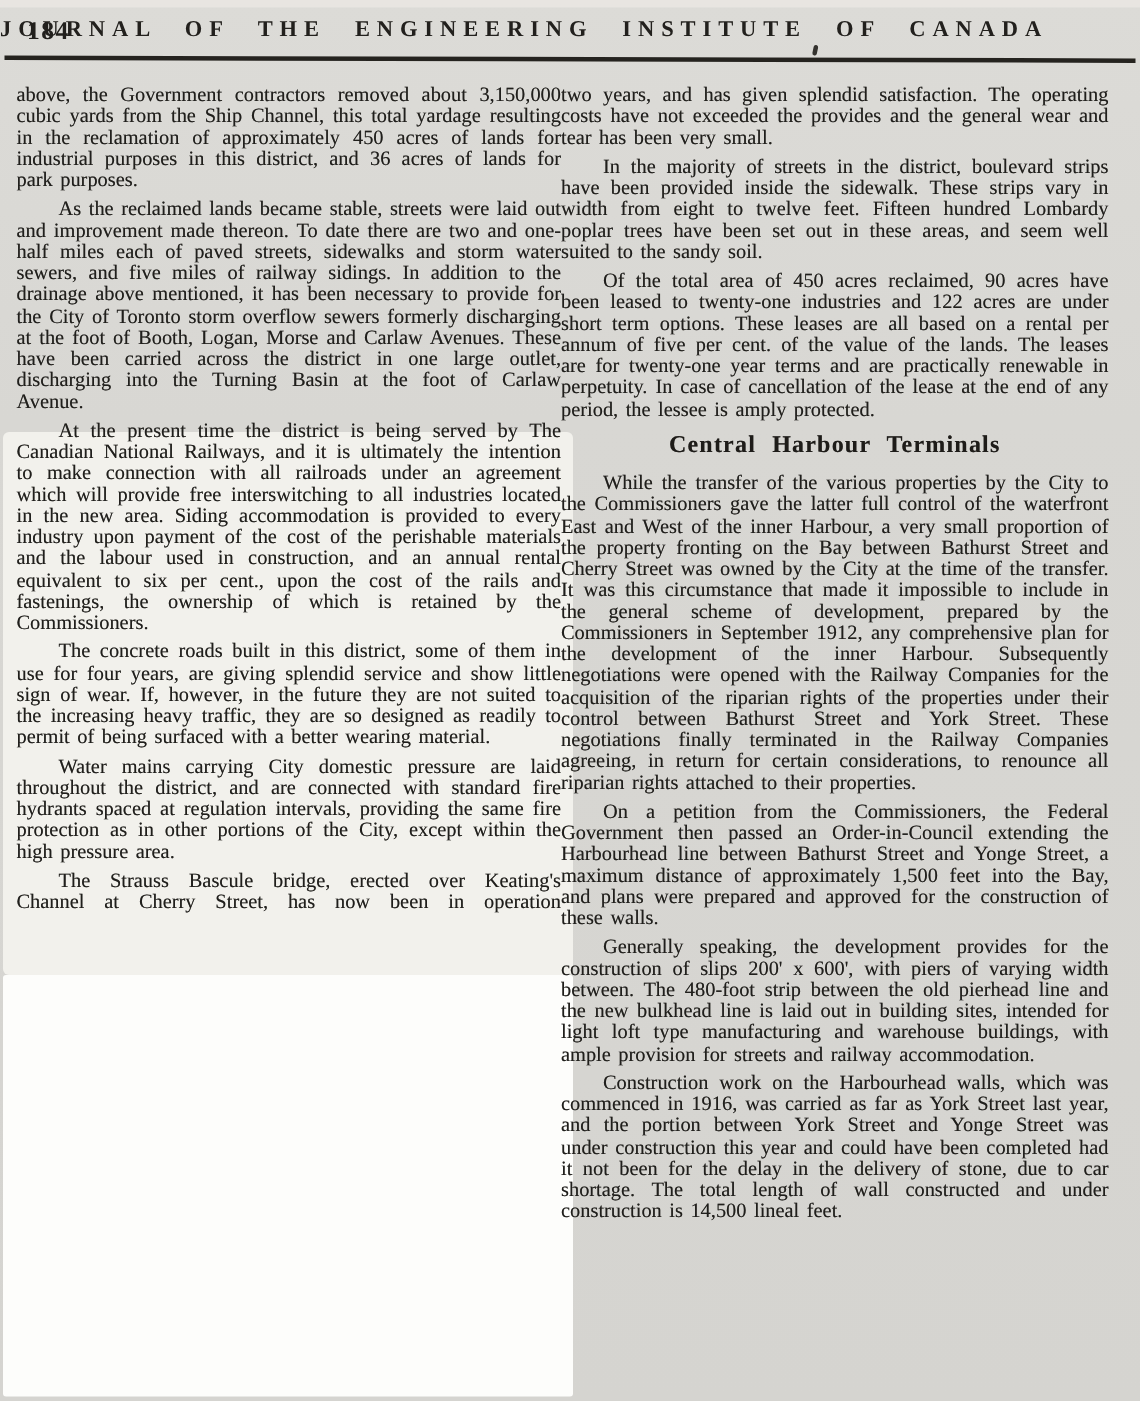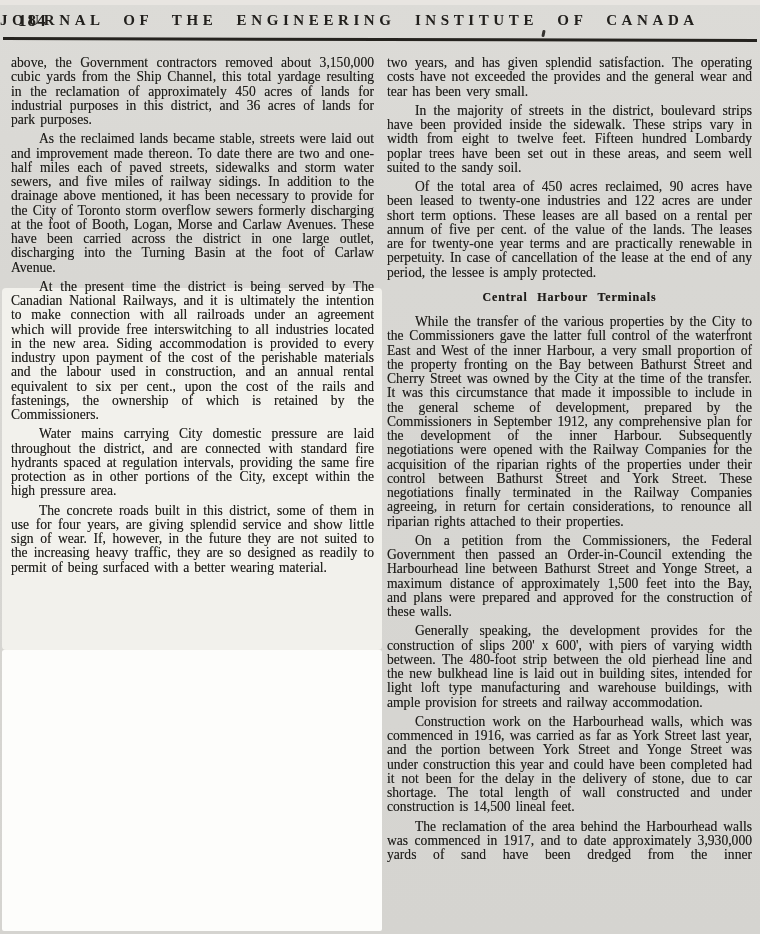--- a/index.html
+++ b/index.html
@@ -41,34 +41,34 @@
     background: #25231f; transform: rotate(0.14deg); z-index: 2;
   }
   .ink-speck {
     position: absolute; left: 542px; top: 30px; width: 3px; height: 7px;
     background: #35332f; border-radius: 2px; transform: rotate(12deg); z-index: 2;
   }
 
   
   .columns {
     position: absolute; top: 56px; left: 11px; width: 741px;
-    display: flex; gap: 13px; z-index: 2;
+    display: flex; z-index: 2;
   }
   .col {
     font-size: 13.6px; line-height: 14.25px; text-align: justify;
     color: #201f1c; word-spacing: 1.6px;
     text-shadow: 0 0 0.4px rgba(32,31,28,0.55);
   }
   .col-left  { width: 363px; }
   .col-right { width: 365px; }
   .col p { margin: 0 0 5px 0; text-indent: 28px; }
   .col p.no-indent { text-indent: 0; }
   .col p.runover { text-align-last: justify; }
   .section-heading {
-    text-align: center; font-weight: bold; font-size: 12px;
+    text-align: center; font-weight: bold; font-size: 16px;
     letter-spacing: 0.8px; word-spacing: 6px; color: #1e1c19;
     margin: 10px 0 11px 0;
   }
 </style>
 </head>
 <body>
 
 <div class="page">
 
   <div class="top-light"></div>
@@ -81,30 +81,30 @@
   </div>
   <div class="header-rule"></div>
   <div class="ink-speck"></div>
 
   <div class="columns">
 
     <div class="col col-left">
       <p class="no-indent">above, the Government contractors removed about 3,150,000 cubic yards from the Ship Channel, this total yardage resulting in the reclamation of approximately 450 acres of lands for industrial purposes in this district, and 36 acres of lands for park purposes.</p>
       <p>As the reclaimed lands became stable, streets were laid out and improvement made thereon. To date there are two and one-half miles each of paved streets, sidewalks and storm water sewers, and five miles of railway sidings. In addition to the drainage above mentioned, it has been necessary to provide for the City of Toronto storm overflow sewers formerly discharging at the foot of Booth, Logan, Morse and Carlaw Avenues. These have been carried across the district in one large outlet, discharging into the Turning Basin at the foot of Carlaw Avenue.</p>
       <p>At the present time the district is being served by The Canadian National Railways, and it is ultimately the intention to make connection with all railroads under an agreement which will provide free interswitching to all industries located in the new area. Siding accommodation is provided to every industry upon payment of the cost of the perishable materials and the labour used in construction, and an annual rental equivalent to six per cent., upon the cost of the rails and fastenings, the ownership of which is retained by the Commissioners.</p>
+      <p>The concrete roads built in this district, some of them in use for four years, are giving splendid service and show little sign of wear. If, however, in the future they are not suited to the increasing heavy traffic, they are so designed as readily to permit of being surfaced with a better wearing material.</p>
       <p>Water mains carrying City domestic pressure are laid throughout the district, and are connected with standard fire hydrants spaced at regulation intervals, providing the same fire protection as in other portions of the City, except within the high pressure area.</p>
-      <p>The concrete roads built in this district, some of them in use for four years, are giving splendid service and show little sign of wear. If, however, in the future they are not suited to the increasing heavy traffic, they are so designed as readily to permit of being surfaced with a better wearing material.</p>
+      <p class="runover">The Strauss Bascule bridge, erected over Keating's Channel at Cherry Street, has now been in operation</p>
     </div>
 
     <div class="col col-right">
       <p class="no-indent">two years, and has given splendid satisfaction. The operating costs have not exceeded the provides and the general wear and tear has been very small.</p>
       <p>In the majority of streets in the district, boulevard strips have been provided inside the sidewalk. These strips vary in width from eight to twelve feet. Fifteen hundred Lombardy poplar trees have been set out in these areas, and seem well suited to the sandy soil.</p>
       <p>Of the total area of 450 acres reclaimed, 90 acres have been leased to twenty-one industries and 122 acres are under short term options. These leases are all based on a rental per annum of five per cent. of the value of the lands. The leases are for twenty-one year terms and are practically renewable in perpetuity. In case of cancellation of the lease at the end of any period, the lessee is amply protected.</p>
       <h2 class="section-heading">Central Harbour Terminals</h2>
       <p>While the transfer of the various properties by the City to the Commissioners gave the latter full control of the waterfront East and West of the inner Harbour, a very small proportion of the property fronting on the Bay between Bathurst Street and Cherry Street was owned by the City at the time of the transfer. It was this circumstance that made it impossible to include in the general scheme of development, prepared by the Commissioners in September 1912, any comprehensive plan for the development of the inner Harbour. Subsequently negotiations were opened with the Railway Companies for the acquisition of the riparian rights of the properties under their control between Bathurst Street and York Street. These negotiations finally terminated in the Railway Companies agreeing, in return for certain considerations, to renounce all riparian rights attached to their properties.</p>
       <p>On a petition from the Commissioners, the Federal Government then passed an Order-in-Council extending the Harbourhead line between Bathurst Street and Yonge Street, a maximum distance of approximately 1,500 feet into the Bay, and plans were prepared and approved for the construction of these walls.</p>
       <p>Generally speaking, the development provides for the construction of slips 200' x 600', with piers of varying width between. The 480-foot strip between the old pierhead line and the new bulkhead line is laid out in building sites, intended for light loft type manufacturing and warehouse buildings, with ample provision for streets and railway accommodation.</p>
       <p>Construction work on the Harbourhead walls, which was commenced in 1916, was carried as far as York Street last year, and the portion between York Street and Yonge Street was under construction this year and could have been completed had it not been for the delay in the delivery of stone, due to car shortage. The total length of wall constructed and under construction is 14,500 lineal feet.</p>
-      <p class="runover">The reclamation of the area behind the Harbourhead walls was commenced in 1917, and to date approximately 3,930,000 yards of sand have been dredged from the inner</p>
     </div>
 
   </div>
 </div>
 
 </body></html>

